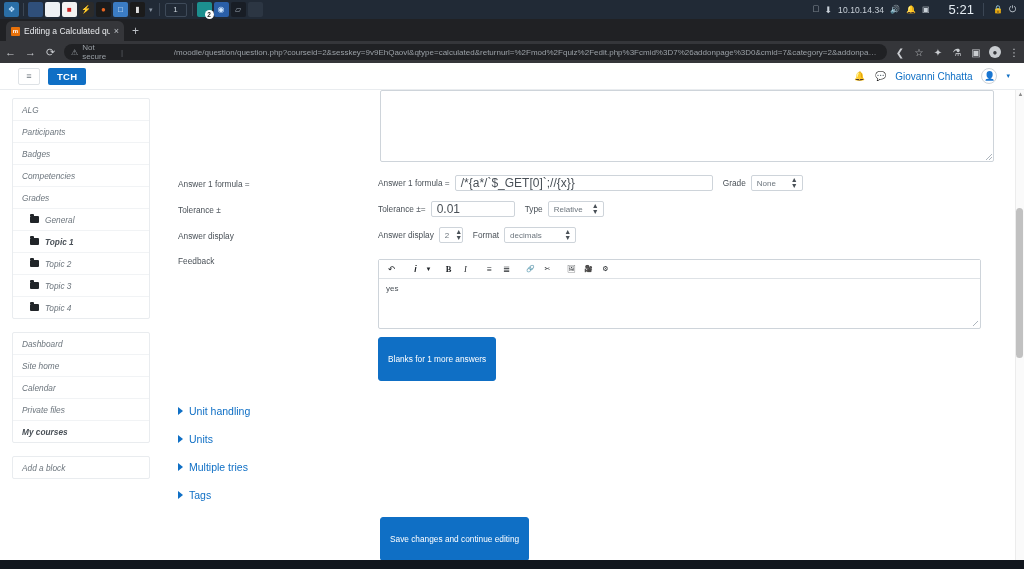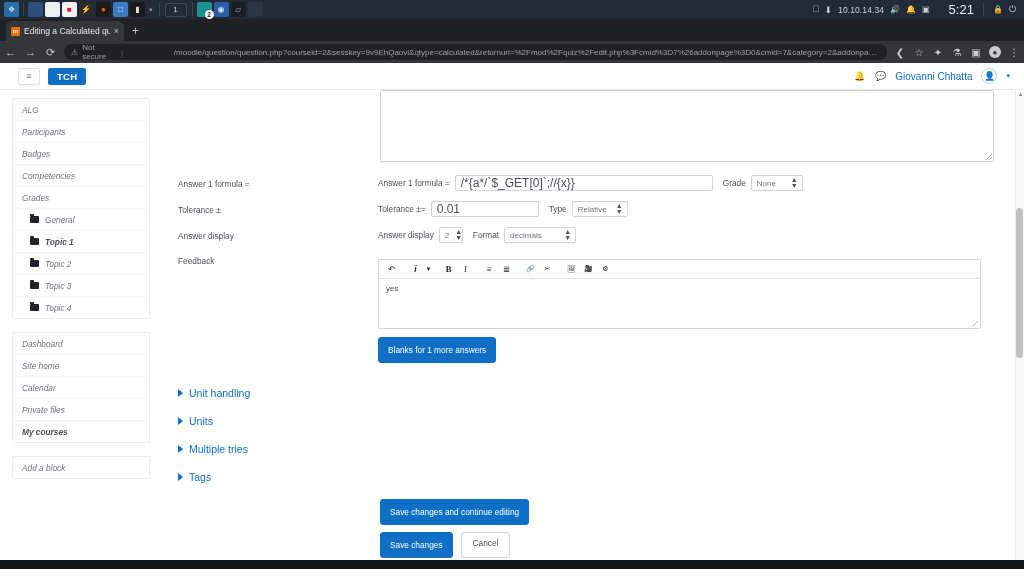--- a/index.html
+++ b/index.html
@@ -221,21 +221,21 @@
   .tgroup { display:flex; align-items:center; margin-right:7px;}
   .editor-body { height: 49px; padding: 5px 7px; font-size:8px; color:#495057; position:relative;}
   .editor-body::after{
     content:""; position:absolute; right:2px; bottom:2px;
     width:5px;height:5px;
     background:linear-gradient(135deg,transparent 45%,#adb5bd 45%,#adb5bd 58%,transparent 58%);
   }
 
   .btn-primary {
     background:#0f6fc5; color:#fff; border:1px solid #0f6fc5;
-    border-radius:3px; font-size:8.3px; padding:7px 9px;
+    border-radius:3px; font-size:8.3px; padding:16px 9px;
     display:inline-block;
   }
   .btn-secondary {
     background:#fff; color:#495057; border:1px solid #ced4da;
     border-radius:3px; font-size:8.3px; padding:5px 11px;
     display:inline-block;
   }
 
   
   #scrollbar {
@@ -420,21 +420,21 @@
             </span>
           </div>
         </div>
       </div>
 
       <div class="form-row" style="margin-top:10px;">
         <div class="lbl-col">Tolerance ±</div>
         <div class="fld-col">
           <div style="display:flex;align-items:center;gap:5px;">
             <span class="ctrl-label">Tolerance ±=</span>
-            <span class="inp" style="width:108px;">0.01</span>
+            <span class="inp" style="width:84px;">0.01</span>
             <span class="ctrl-label" style="margin-left:5px;">Type</span>
             <span class="sel" style="width:56px;">
               <span>Relative</span>
               <span class="spin">▲<br>▼</span>
             </span>
           </div>
         </div>
       </div>
 
       <div class="form-row" style="margin-top:10px;">

